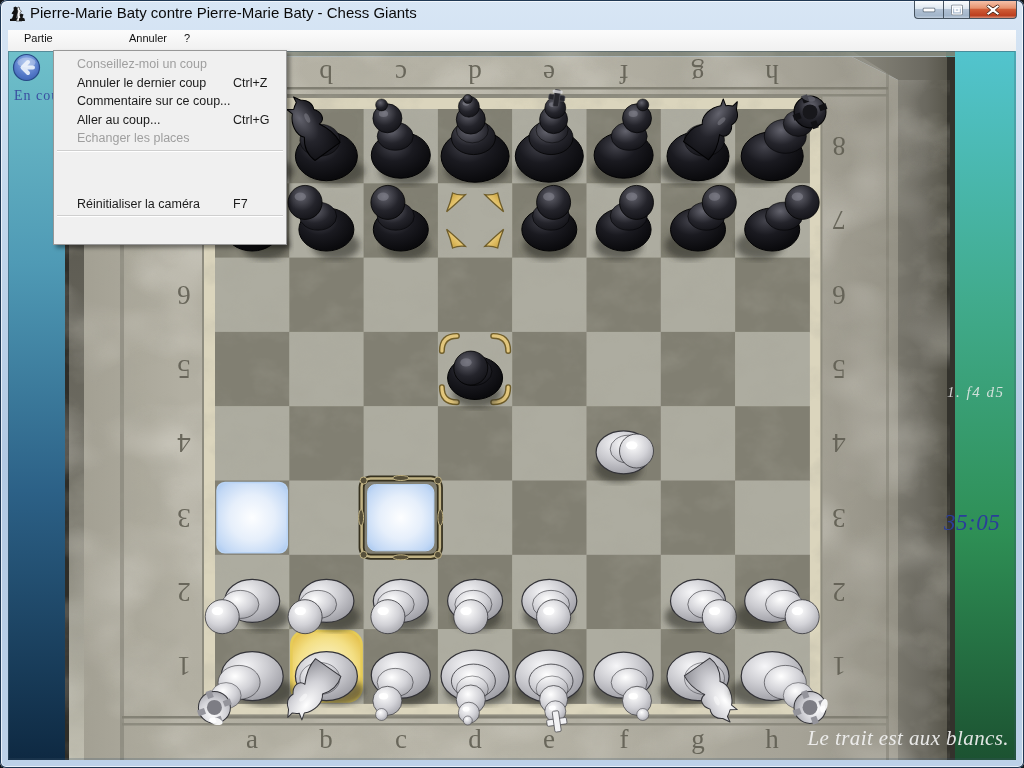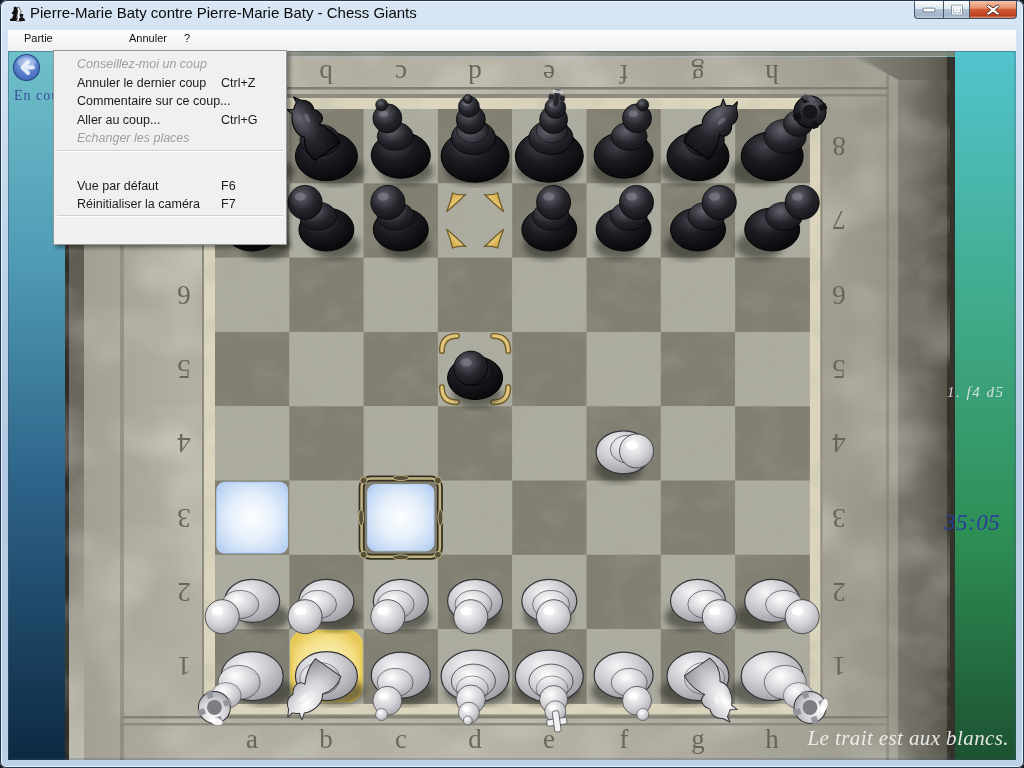--- a/index.html
+++ b/index.html
@@ -18,22 +18,22 @@
 #mbar{position:absolute;left:8px;right:8px;top:30px;height:21px;
  background:linear-gradient(180deg,#fcfcfc,#f0f0f0);border-bottom:1px solid #e0e0e0;font-size:11px;color:#111;}
 #mbar span{position:absolute;top:2px;}
 #mEch{left:54px;top:0px;width:59px;height:18px;border:1px solid #7e8b99;border-radius:3px;
  background:linear-gradient(180deg,#f4f8fc,#dfe8f1);text-align:center;line-height:18px;box-shadow:inset 0 0 2px rgba(90,110,130,.4);margin-top:20px;}
 #scene{position:absolute;left:8px;top:51px;}
 #dd{position:absolute;left:53px;top:50px;width:232px;height:193px;background:#f0f0f0;
  border:1px solid #979797;box-shadow:3px 3px 4px rgba(0,0,0,.4);z-index:40;font-size:12.5px;color:#1b1b1b;}
 .it{position:absolute;left:3px;width:226px;height:18px;line-height:18px;}
 .it b{font-weight:normal;position:absolute;left:20px;}
-.it i{font-style:normal;position:absolute;left:164px;text-align:right;}
-.dis{color:#9f9f9f;font-style:italic;}
+.it i{font-style:normal;position:absolute;left:176px;text-align:right;}
+.dis{color:#9f9f9f;}
 .hl{background:linear-gradient(180deg,#48a0f2,#2a7ad8);color:#fff;border-radius:1px;}
 .sep{position:absolute;left:3px;width:226px;height:1px;background:#cfcfcf;border-bottom:1px solid #fff;}
 </style></head><body>
 <div id="win"></div>
 <svg id="icon" width="17" height="17" viewBox="0 0 17 17">
  <path d="M1 16 L9 16 L9 14 L7.5 13 L8 9 L10 7 L9.5 3.5 L6.5 1.5 L4.5 2.5 L4.8 5 L2.5 8.5 L4.5 9.5 L3 13.5 L1 14 Z" fill="#111111"></path>
  <path d="M7 16 L13 16 L12 13 L11 8 L12.5 6 L10.5 4.5 L10.5 2.5 L9 2 L8 4 L8.8 6 L8 10 L8.5 13 Z" fill="#f4f4f4" stroke="#1a1a1a" stroke-width="0.6"></path>
  <path d="M10 16 L16 16 L15.5 13.5 L13.5 12.5 L14.5 9.5 L12 8.5 L10.5 10 L11.5 12.5 L10 13.5 Z" fill="#161616"></path>
 </svg>
 <div id="title">Pierre-Marie Baty contre Pierre-Marie Baty - Chess Giants</div>
@@ -568,22 +568,18 @@
       <b>Commentaire sur ce coup...</b>
     </div>
  <div class="it" style="top:59.5px">
       <b>Aller au coup...</b>
       <i>Ctrl+G</i>
     </div>
  <div class="it dis" style="top:78px">
       <b>Echanger les places</b>
     </div>
  <div class="sep" style="top:99px"></div>
- <div class="it" style="top:125.5px">
-      <b>Vue par défaut</b>
-      <i>F6</i>
-    </div>
  <div class="it" style="top:144px">
       <b>Réinitialiser la caméra</b>
       <i>F7</i>
     </div>
  <div class="sep" style="top:164px"></div>
 </div>
 
 </body></html>

